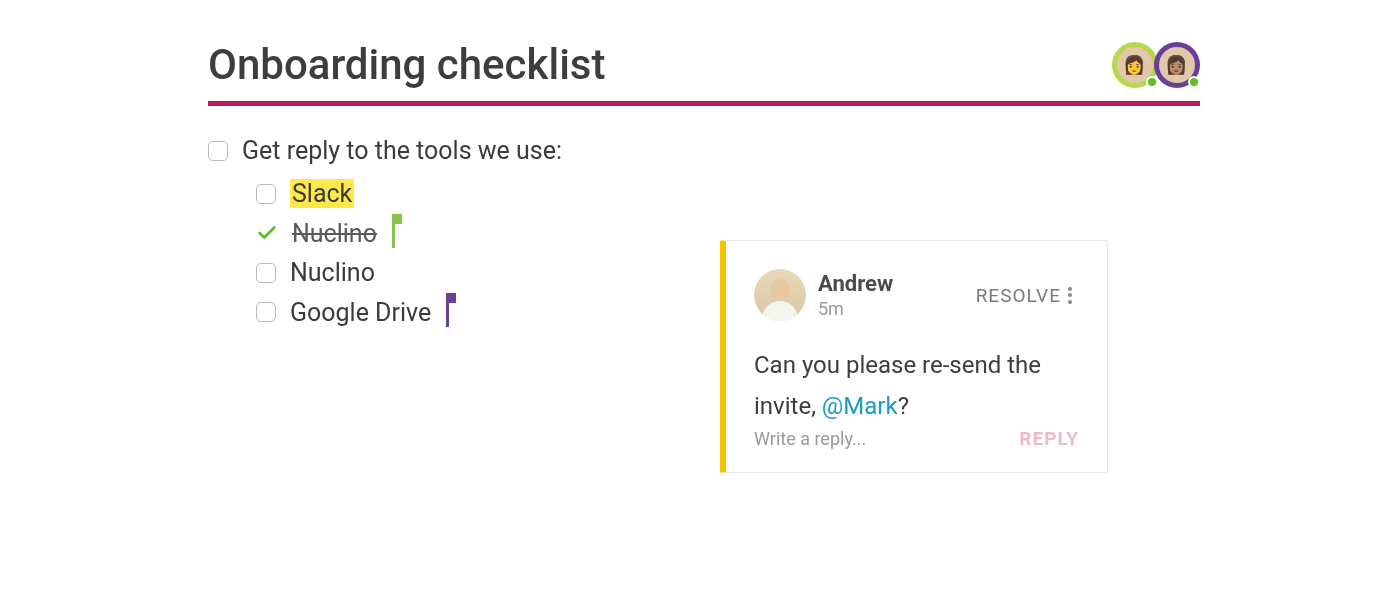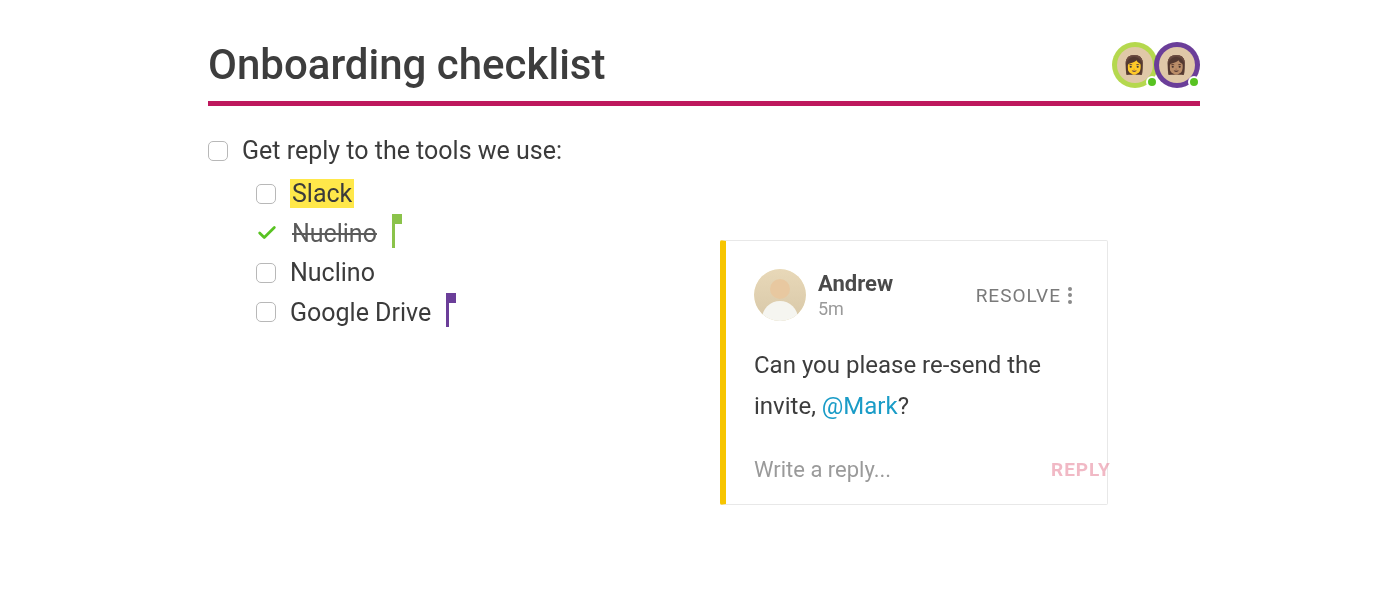--- a/index.html
+++ b/index.html
@@ -224,33 +224,32 @@
     .more-dots span {
       width: 4px;
       height: 4px;
       background: #8a8a8a;
       border-radius: 50%;
     }
     .comment-body {
       font-size: 24px;
       color: #3d3d3d;
       line-height: 1.7;
-      margin-bottom: 30px;
     }
     .mention {
       color: #1a9cc7;
     }
     .reply-row {
       display: flex;
       justify-content: space-between;
       align-items: center;
     }
     .reply-input {
       border: none;
-      font-size: 22px;
+      font-size: 18px;
       color: #4c1d95;
       outline: none;
       flex: 1;
       font-family: inherit;
     }
     .reply-input::placeholder { color: #9a9a9a; }
     .reply-btn {
       font-size: 19px;
       letter-spacing: 1px;
       color: #e88ba0;

